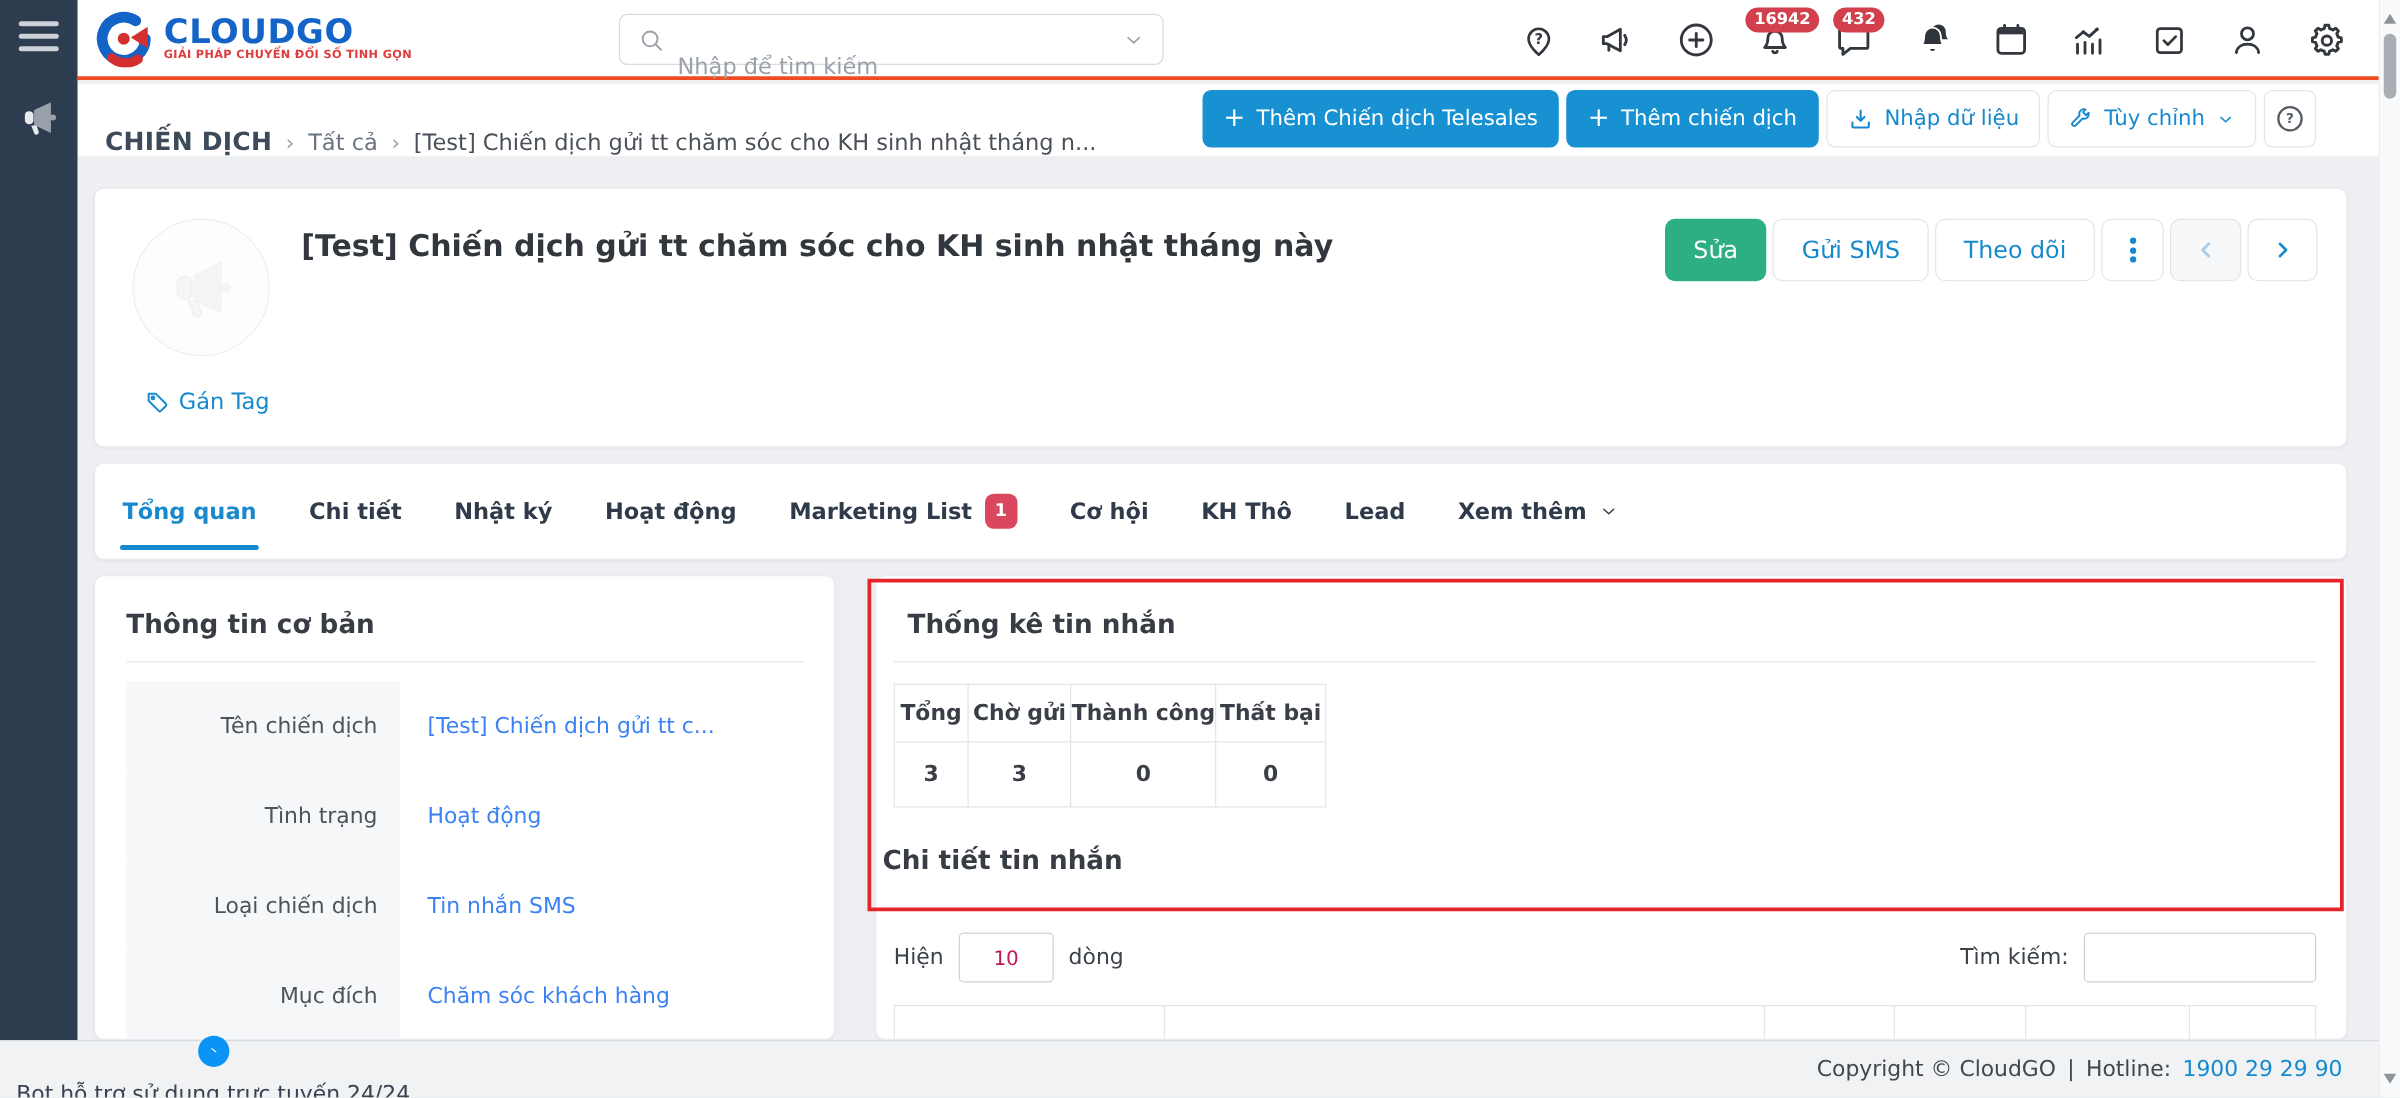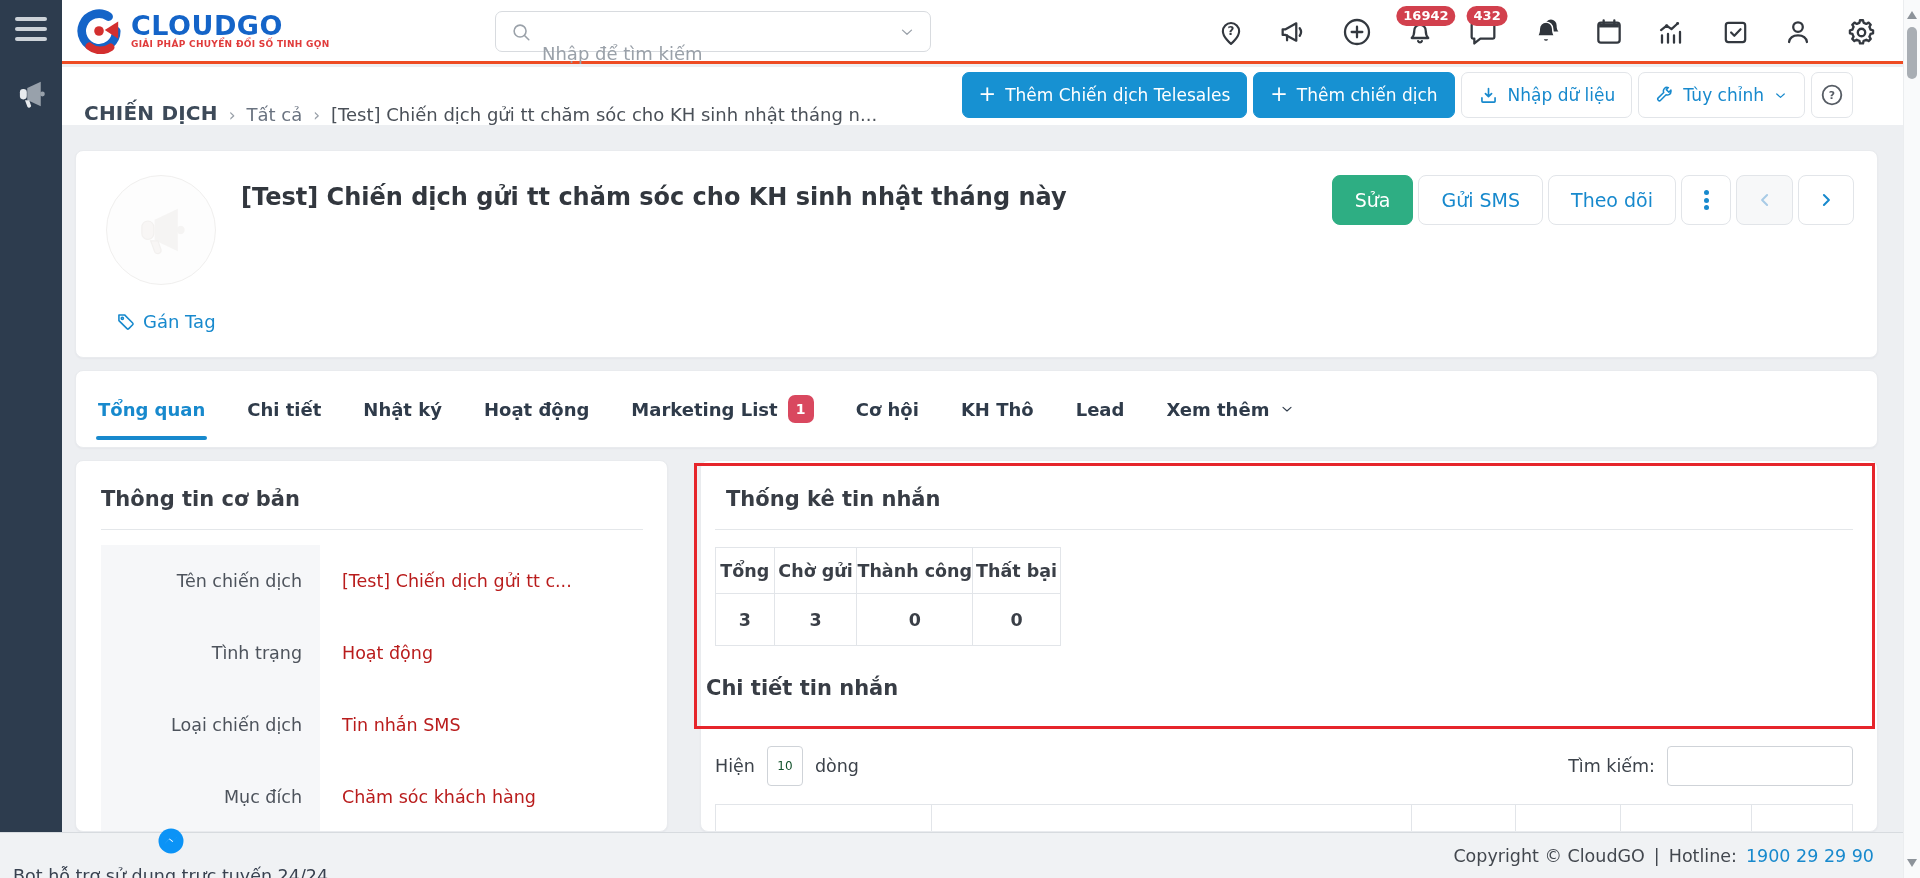--- a/index.html
+++ b/index.html
@@ -68,33 +68,33 @@
     border-radius:7px; display:flex; align-items:center; justify-content:center; padding:0 6px; }
 
   
   .leftcard { left:75px; top:460px; width:593px; height:372px; overflow:hidden; }
   .panel-h { font-size:21px; font-weight:600; color:#383d45; margin:26px 24px 0 25px; }
   .panel-hr { border:0; border-top:1px solid #e4e7ea; margin:18px 24px 0 25px; }
   .info-rows { margin:15px 24px 0 25px; }
   .irow { display:grid; grid-template-columns:219px 1fr; height:72px; align-items:center; }
   .irow .lab { background:#f6f7f9; height:100%; display:flex; align-items:center; justify-content:flex-end;
     padding-right:18px; color:#4d535c; font-size:17.5px; }
-  .irow .val { padding-left:22px; color:#b91c1c; font-size:17.5px; }
+  .irow .val { padding-left:22px; color:#3b82f6; font-size:17.5px; }
 
   
   .rightcard { left:700px; top:460px; width:1178px; height:372px; overflow:hidden; }
   .stats { width:auto; margin:17px 24px 0 14px; border-collapse:collapse; table-layout:fixed; }
   .stats th, .stats td { border:1px solid #e2e5e9; text-align:center; font-size:17.5px; color:#3a3f47; }
   .stats th { height:46px; font-weight:600; }
   .stats td { height:52px; font-weight:700; }
   .rc-h2 { font-size:21px; font-weight:600; color:#383d45; margin:30px 24px 0 5px; }
   .controls { margin:46px 24px 0 14px; display:flex; align-items:center; justify-content:space-between; }
   .ctl-left { display:flex; align-items:center; gap:12px; font-size:17.5px; color:#3c424a; }
-  .rows-select { width:36px; height:40px; border:1px solid #cfd3d8; border-radius:4px; display:flex;
-    align-items:center; justify-content:center; font-size:12px; color:#14532d; cursor:pointer; background:#fff; }
+  .rows-select { width:76px; height:40px; border:1px solid #cfd3d8; border-radius:4px; display:flex;
+    align-items:center; justify-content:center; font-size:16px; color:#be185d; cursor:pointer; background:#fff; }
   .ctl-right { display:flex; align-items:center; gap:12px; font-size:17.5px; color:#3c424a; }
   .search-box { width:186px; height:40px; border:1px solid #cfd3d8; border-radius:4px; font-size:16px;
     padding:0 10px; outline:none; color:#444a52; }
   .partial { margin:18px 24px 0 14px; display:grid; grid-template-columns:216px 480px 104px 105px 131px 1fr; }
   .partial div { border:1px solid #e2e5e9; border-right:none; height:40px; }
   .partial div:last-child { border-right:1px solid #e2e5e9; }
 
   
   .annotation { position:absolute; left:694px; top:463px; width:1181px; height:266px;
     border:3px solid #e6252b; z-index:15; pointer-events:none; }

